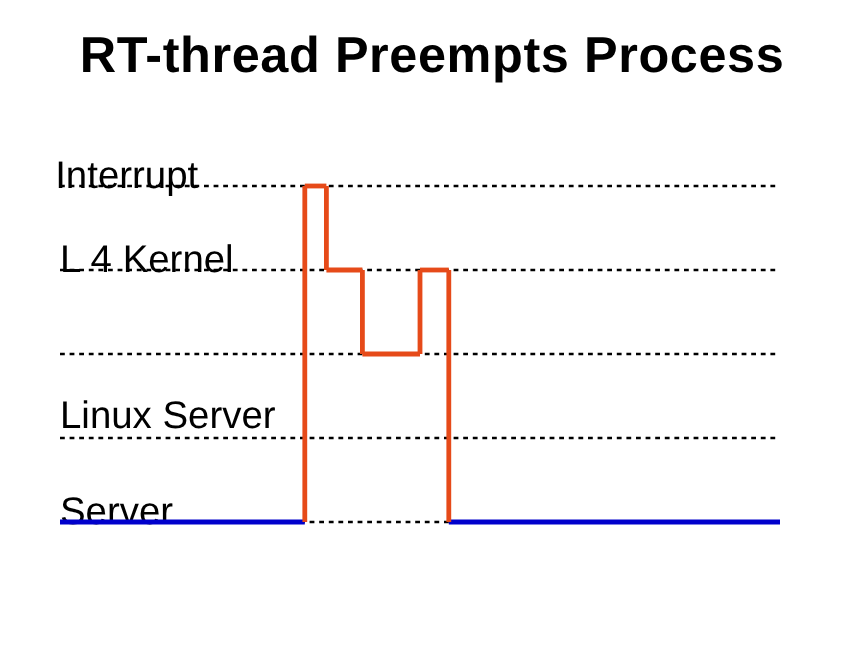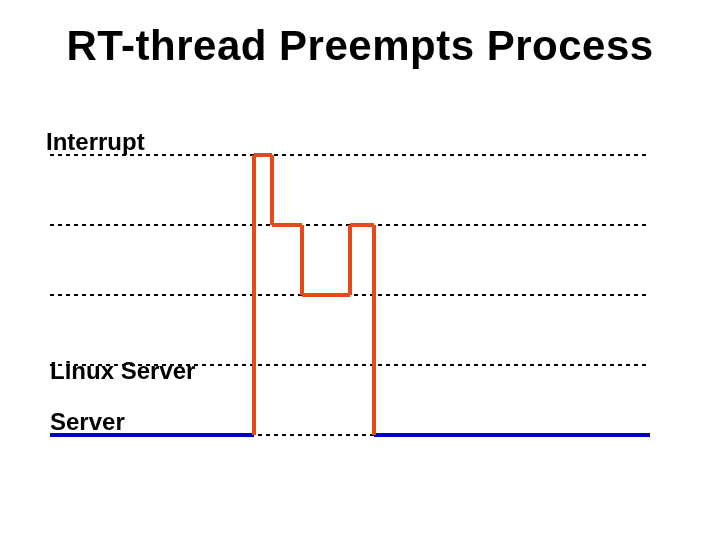--- a/index.html
+++ b/index.html
@@ -21,22 +21,22 @@
     top: 22px;
     left: 0;
     width: 720px;
     text-align: center;
     font-size: 42px;
     font-weight: bold;
     letter-spacing: 0.5px;
   }
   .lane-label {
     position: absolute;
-    font-size: 24px;
-    font-weight: bold;
+    font-size: 32px;
+    font-weight: normal;
   }
   svg.chart {
     position: absolute;
     left: 0;
     top: 0;
     width: 720px;
     height: 540px;
   }
   .dotted {
     stroke: #000;
@@ -52,21 +52,22 @@
     stroke-width: 4;
   }
 </style>
 </head>
 <body>
 
 <div class="slide">
   <div class="title">RT-thread Preempts Process</div>
 
   <div class="lane-label" style="top:128px; left:46px;">Interrupt</div>
-  <div class="lane-label" style="top:357px; left:50px;">Linux Server</div>
+  <div class="lane-label" style="top:198px; left:50px;">L 4 Kernel</div>
+  <div class="lane-label" style="top:328px; left:50px;">Linux Server</div>
   <div class="lane-label" style="top:408px; left:50px;">Server</div>
 
   <svg class="chart">
       <line x1="50" y1="155" x2="650" y2="155" class="dotted"></line>
       <line x1="50" y1="225" x2="650" y2="225" class="dotted"></line>
       <line x1="50" y1="295" x2="650" y2="295" class="dotted"></line>
       <line x1="50" y1="365" x2="650" y2="365" class="dotted"></line>
       <line x1="50" y1="435" x2="650" y2="435" class="dotted"></line>
       <line x1="50" y1="435" x2="254.00000000000003" y2="435" class="proc"></line>
       <line x1="374" y1="435" x2="650" y2="435" class="proc"></line>

